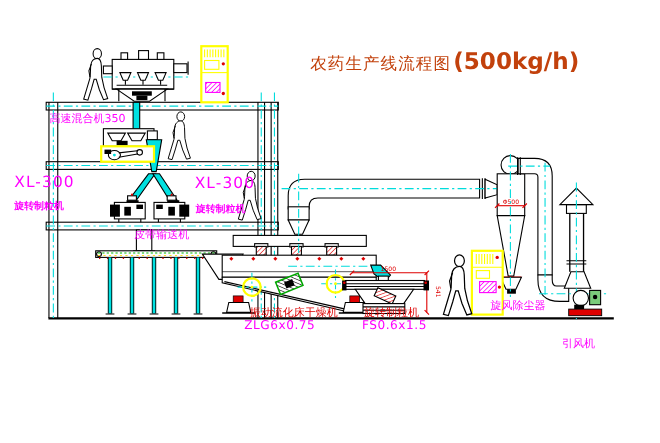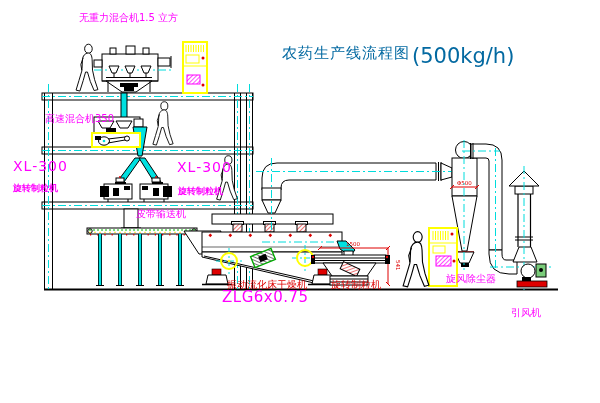--- a/index.html
+++ b/index.html
@@ -4,24 +4,24 @@
 <style>
   html,body{margin:0;padding:0;background:#888;}
   #stage{position:relative;width:600px;height:403px;background:#ffffff;overflow:hidden;
          font-family:"DejaVu Sans",sans-serif;}
   #drawing{position:absolute;left:0;top:0;}
   .lbl{position:absolute;color:#FF00FF;line-height:1;white-space:nowrap;}
   .red{color:#DE0000;}
   .s9{font-size:9px;font-weight:bold;}
   .s10{font-size:10px;}
   .big{font-size:14px;letter-spacing:1px;font-weight:400;}
-  .model{font-size:15px;letter-spacing:0.5px;}
-  #title{position:absolute;left:282px;top:44px;display:flex;align-items:flex-start;color:#0369a1;}
+  .model{font-size:11px;letter-spacing:0.5px;}
+  #title{position:absolute;left:282px;top:44px;display:flex;align-items:flex-end;color:#c2410c;}
   #title .cn{font-size:15px;letter-spacing:1px;}
-  #title .cap{font-size:21px;font-weight:400;margin-left:2px;}
+  #title .cap{font-size:21px;font-weight:700;margin-left:2px;}
   
   .k{stroke:#000;stroke-width:1;fill:none}
   .w{stroke:#000;stroke-width:1;fill:#fff}
   .blk{fill:#000;stroke:none}
   .cyl{stroke:#00DCDC;stroke-width:1;fill:none;stroke-dasharray:8 3 2 3}
   .cyf{fill:#00E0E0;stroke:#000;stroke-width:1}
   .rd{stroke:#DE0000;stroke-width:1;fill:none}
   .rtx{fill:#DE0000;font-family:"DejaVu Sans",sans-serif;}
 </style>
 </head>
@@ -348,26 +348,26 @@
   <g>
         <use href="#walker" transform="translate(416,288) scale(1.12)"></use>
       </g>
 </svg>
 
 <div id="title">
   <span class="cn">农药生产线流程图</span>
   <span class="cap">(500kg/h)</span>
 </div>
 
-<span class="lbl s10" style="left:79px;top:13px">无重力混合机1.5 立方</span>
-<span class="lbl s10" style="left:45px;top:114px">高速混合机350</span>
+<span class="lbl s10" style="left:45px;top:104px">高速混合机350</span>
 <span class="lbl big" style="left:13px;top:159px">XL-300</span>
 <span class="lbl s9" style="left:13px;top:184px">旋转制粒机</span>
 <span class="lbl big" style="left:177px;top:160px">XL-300</span>
 <span class="lbl s9" style="left:178px;top:187px">旋转制粒机</span>
-<span class="lbl s10" style="left:136px;top:209px">皮带输送机</span>
+<span class="lbl s10" style="left:122px;top:209px">皮带输送机</span>
 <span class="lbl s10 red" style="left:227px;top:280px">振动流化床干燥机</span>
 <span class="lbl model" style="left:222px;top:290px">ZLG6x0.75</span>
 <span class="lbl s10 red" style="left:331px;top:280px">旋转制粒机</span>
+<span class="lbl model" style="left:329px;top:290px">FS0.6x1.5</span>
 <span class="lbl s10" style="left:446px;top:274px">旋风除尘器</span>
 <span class="lbl s10" style="left:511px;top:308px">引风机</span>
 
 </div>
 
 </body></html>

